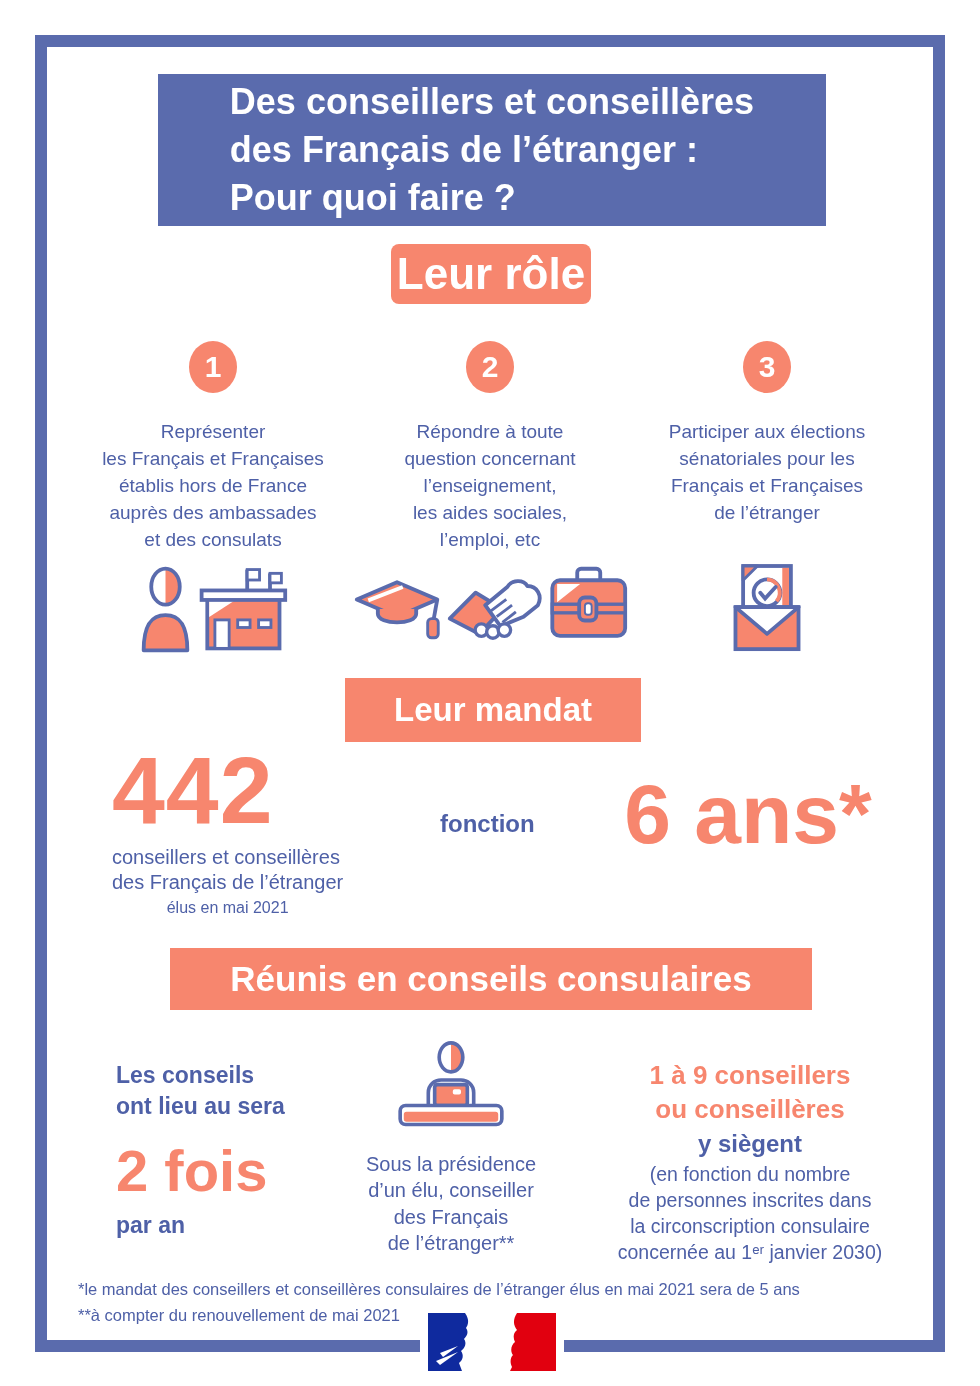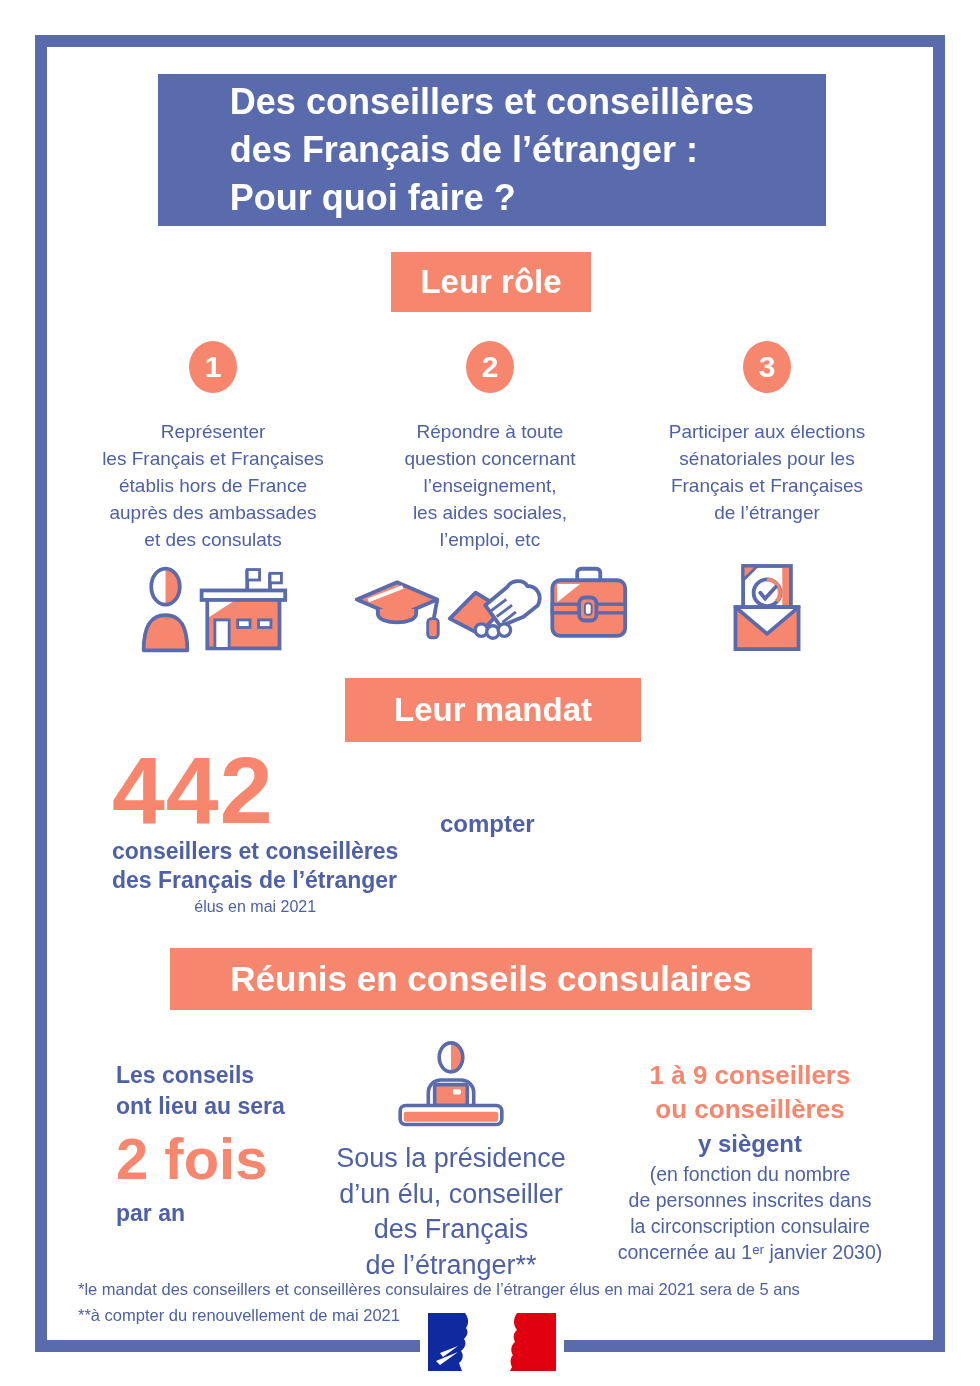--- a/index.html
+++ b/index.html
@@ -6,43 +6,43 @@
   .page{position:relative;width:980px;height:1386px;background:#fff;overflow:hidden;
         font-family:"Liberation Sans", sans-serif;}
   .frame{position:absolute;left:35px;top:35px;width:910px;height:1317px;
          border:12px solid #5a6bad;box-sizing:border-box;}
   .title-box{position:absolute;left:158px;top:74px;width:668px;height:152px;
              background:#5a6bad;color:#fff;font-weight:bold;font-size:36px;line-height:1.33;
              display:flex;align-items:center;justify-content:center;text-align:left;
              white-space:pre-line;}
   .banner{position:absolute;background:#f7866e;color:#fff;font-weight:bold;
           display:flex;align-items:center;justify-content:center;white-space:pre-line;}
-  .banner-role{left:391px;top:252px;width:200px;height:60px;font-size:33px;}
+  .banner-role{left:391px;top:244px;width:200px;height:60px;font-size:44px;border-radius:8px;}
   .banner-mandat{left:345px;top:678px;width:296px;height:64px;font-size:33px;}
   .banner-reunis{left:170px;top:948px;width:642px;height:62px;font-size:35px;}
   .roles{position:absolute;left:75px;top:341px;width:830px;display:flex;}
   .role-col{flex:1;display:flex;flex-direction:column;align-items:center;}
   .role-num{width:48px;height:52px;border-radius:50%;background:#f7866e;color:#fff;
             font-size:30px;font-weight:bold;display:flex;align-items:center;justify-content:center;}
   .role-text{margin-top:26px;height:142px;font-size:19px;line-height:1.42;color:#4e60a7;
              text-align:center;white-space:pre-line;}
   .role-icon{height:100px;display:flex;align-items:flex-start;justify-content:center;}
   .mandat-left{position:absolute;left:112px;top:748px;color:#4e60a7;}
   .count{font-size:95px;font-weight:bold;color:#f7866e;line-height:0.9;letter-spacing:1px;}
-  .count-label{margin-top:3px;font-size:23px;font-weight:bold;white-space:pre-line;line-height:1.28;}
+  .count-label{margin-top:11px;font-size:20px;font-weight:normal;white-space:pre-line;line-height:1.28;}
   .count-sub{margin-top:3px;font-size:16px;text-align:center;}
   .pendant{position:absolute;left:440px;top:810px;font-size:24px;font-weight:bold;color:#4e60a7;}
   .six-ans{position:absolute;left:598px;top:772px;width:300px;font-size:84px;font-weight:bold;
            color:#f7866e;text-align:center;line-height:1;}
   .c-left{position:absolute;left:116px;top:1060px;color:#4e60a7;font-weight:bold;}
   .c-left .intro{font-size:23px;line-height:1.35;white-space:pre-line;}
-  .c-left .big{font-size:58px;color:#f7866e;margin:8px 0 12px;line-height:1;}
+  .c-left .big{font-size:58px;color:#f7866e;margin:20px 0 12px;line-height:1;}
   .c-left .unit{font-size:23px;}
   .c-mid{position:absolute;left:336px;top:1040px;width:230px;text-align:center;color:#4e60a7;}
-  .c-mid .caption{margin-top:6px;font-size:27px;line-height:1.32;white-space:pre-line;}
+  .c-mid .caption{margin-top:16px;font-size:20px;line-height:1.32;white-space:pre-line;}
   .c-right{position:absolute;left:600px;top:1058px;width:300px;text-align:center;color:#4e60a7;}
   .c-right .hl{font-size:26px;font-weight:bold;color:#f7866e;line-height:1.32;white-space:pre-line;}
   .c-right .verb{font-size:24px;font-weight:bold;margin-top:3px;}
   .c-right .note{font-size:19.5px;line-height:1.34;white-space:pre-line;margin-top:3px;}
   .footnotes{position:absolute;left:78px;top:1277px;color:#4e60a7;font-size:16.5px;line-height:1.55;}
   .footnotes div{white-space:pre;}
   .logo-wrap{position:absolute;left:420px;top:1302px;width:144px;height:80px;background:#fff;
              display:flex;align-items:center;justify-content:center;z-index:5;}
 </style>
 </head>
@@ -136,21 +136,22 @@
   </div>
 
   <div class="banner banner-mandat">Leur mandat</div>
 
   <div class="mandat-left">
     <div class="count">442</div>
     <div class="count-label">conseillers et conseillères
 des Français de l’étranger</div>
     <div class="count-sub">élus en mai 2021</div>
   </div>
-  <div class="pendant">compter</div>
+  <div class="pendant">fonction</div>
+  <div class="six-ans">6 ans*</div>
 
   <div class="banner banner-reunis">Réunis en conseils consulaires</div>
 
   <div class="c-left">
     <div class="intro">Les conseils
 ont lieu au sera</div>
     <div class="big">2 fois</div>
     <div class="unit">par an</div>
   </div>
 

